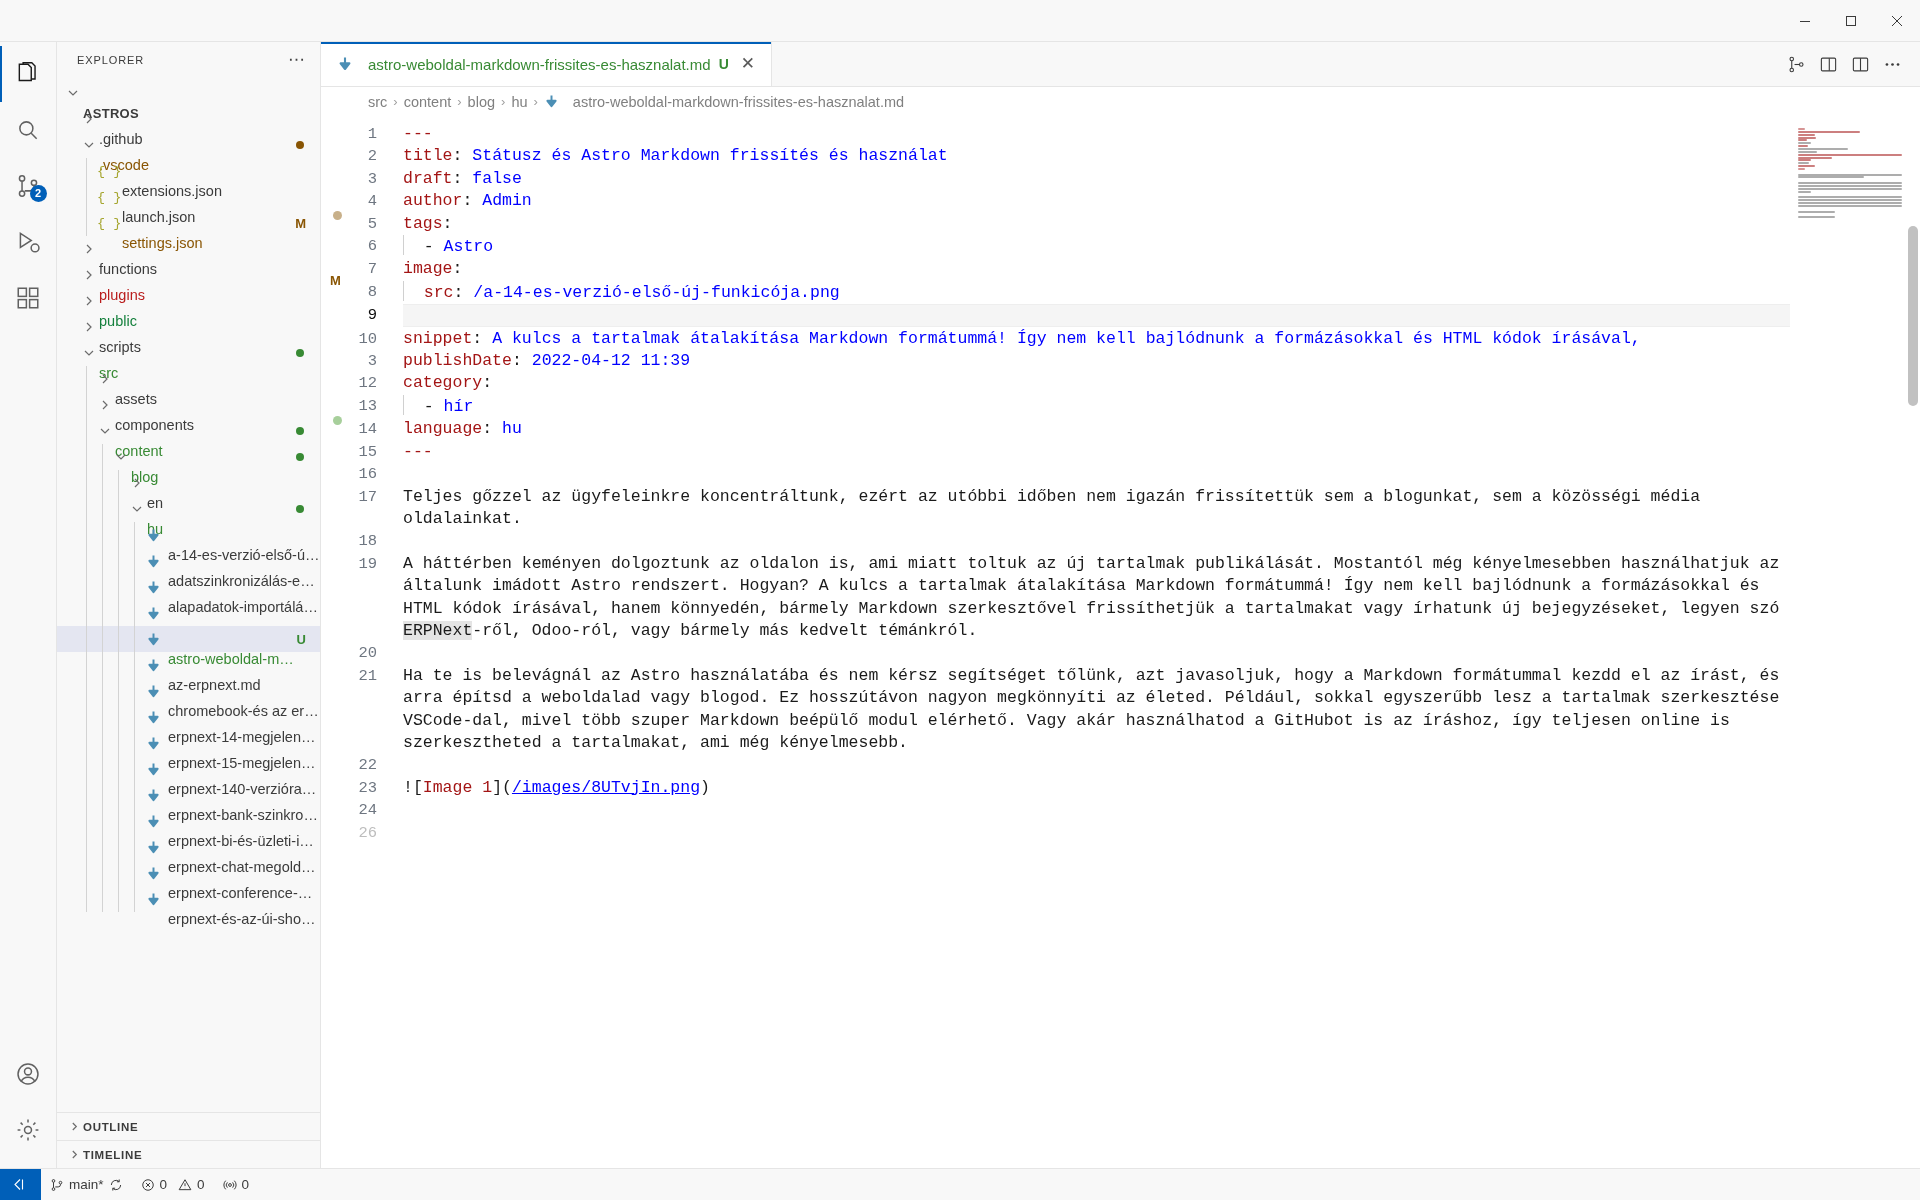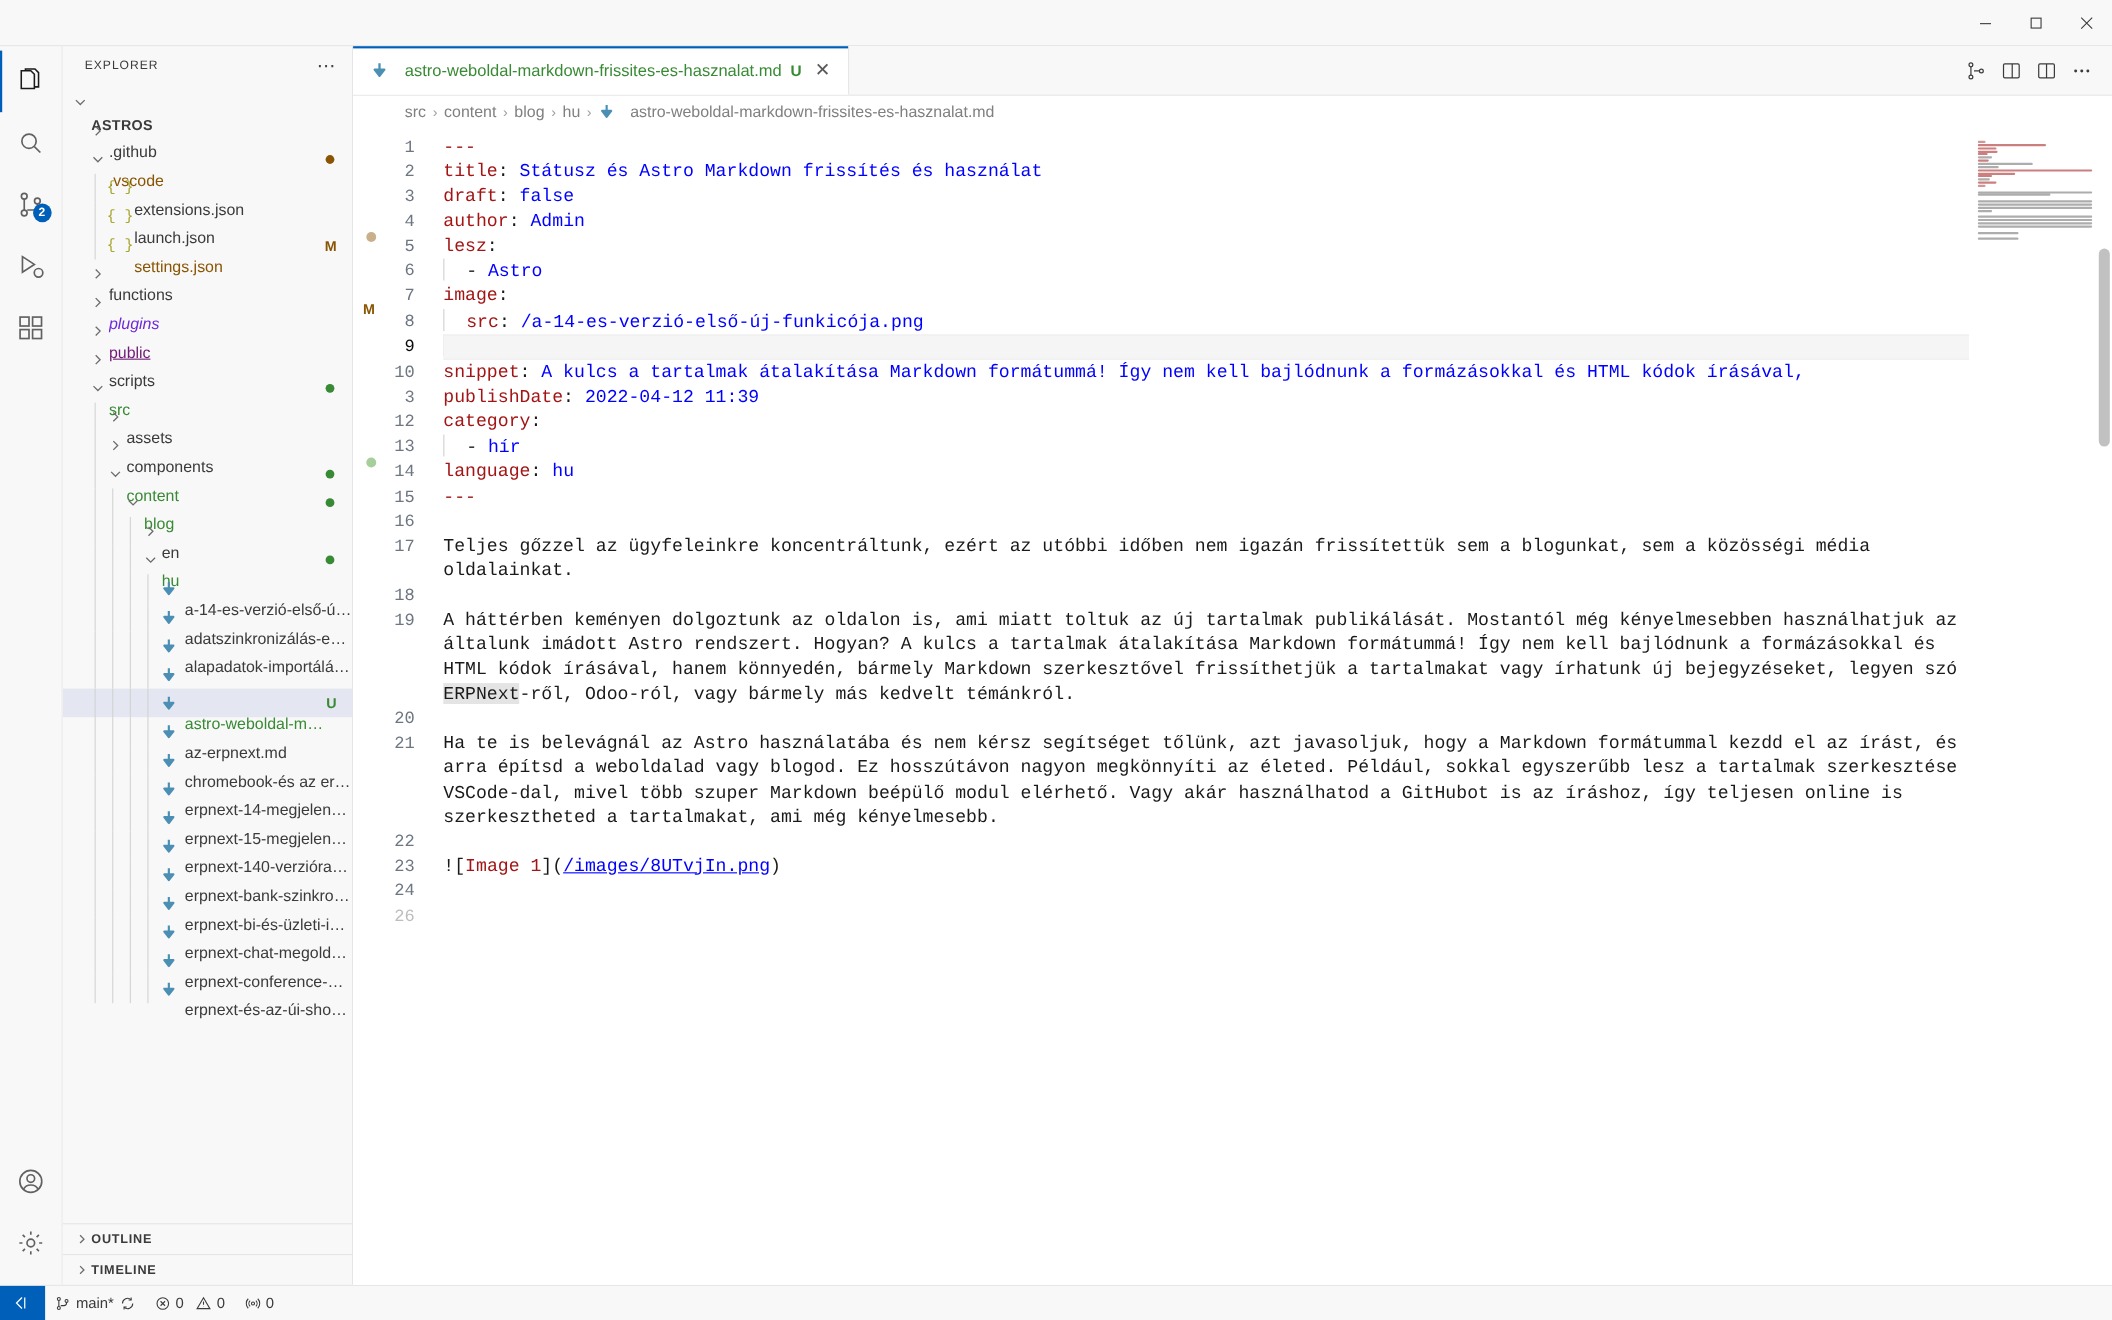--- a/index.html
+++ b/index.html
@@ -329,30 +329,30 @@
             </span>
             <span class="label" style="color: rgb(59, 59, 59);">functions</span>
           </div>
           <div class="row">
             <div style="width: 24px; flex: 0 0 24px;"></div>
             <span class="twisty">
               <svg width="12" height="12" viewBox="0 0 12 12" fill="none" stroke="currentColor" stroke-width="1.2">
                 <path d="M4 2 L8 6 L4 10"></path>
               </svg>
             </span>
-            <span class="label" style="color: #6d28d9; font-style: italic;">plugins</span>
+            <span class="label" style="color: #b91c1c;">plugins</span>
           </div>
           <div class="row">
             <div style="width: 24px; flex: 0 0 24px;"></div>
             <span class="twisty">
               <svg width="12" height="12" viewBox="0 0 12 12" fill="none" stroke="currentColor" stroke-width="1.2">
                 <path d="M4 2 L8 6 L4 10"></path>
               </svg>
             </span>
-            <span class="label" style="color: #701a75; text-decoration: underline;">public</span>
+            <span class="label" style="color: #15803d;">public</span>
           </div>
           <div class="row">
             <div style="width: 24px; flex: 0 0 24px;"></div>
             <span class="twisty">
               <svg width="12" height="12" viewBox="0 0 12 12" fill="none" stroke="currentColor" stroke-width="1.2">
                 <path d="M4 2 L8 6 L4 10"></path>
               </svg>
             </span>
             <span class="label" style="color: rgb(59, 59, 59);">scripts</span>
           </div>
@@ -730,21 +730,21 @@
               <div class="cline">
                 <div class="lnum">3</div>
                 <div class="ltext"><span class="k-key">draft</span><span class="k-plain">: </span><span class="k-val">false</span></div>
               </div>
               <div class="cline">
                 <div class="lnum">4</div>
                 <div class="ltext"><span class="k-key">author</span><span class="k-plain">: </span><span class="k-val">Admin</span></div>
               </div>
               <div class="cline">
                 <div class="lnum">5</div>
-                <div class="ltext"><span class="k-key">lesz</span><span class="k-plain">:</span></div>
+                <div class="ltext"><span class="k-key">tags</span><span class="k-plain">:</span></div>
               </div>
               <div class="cline">
                 <div class="lnum">6</div>
                 <div class="ltext"><span class="indent-v"></span><span class="k-plain">  - </span><span class="k-val">Astro</span></div>
               </div>
               <div class="cline">
                 <div class="lnum">7</div>
                 <div class="ltext"><span class="k-key">image</span><span class="k-plain">:</span></div>
               </div>
               <div class="cline">

